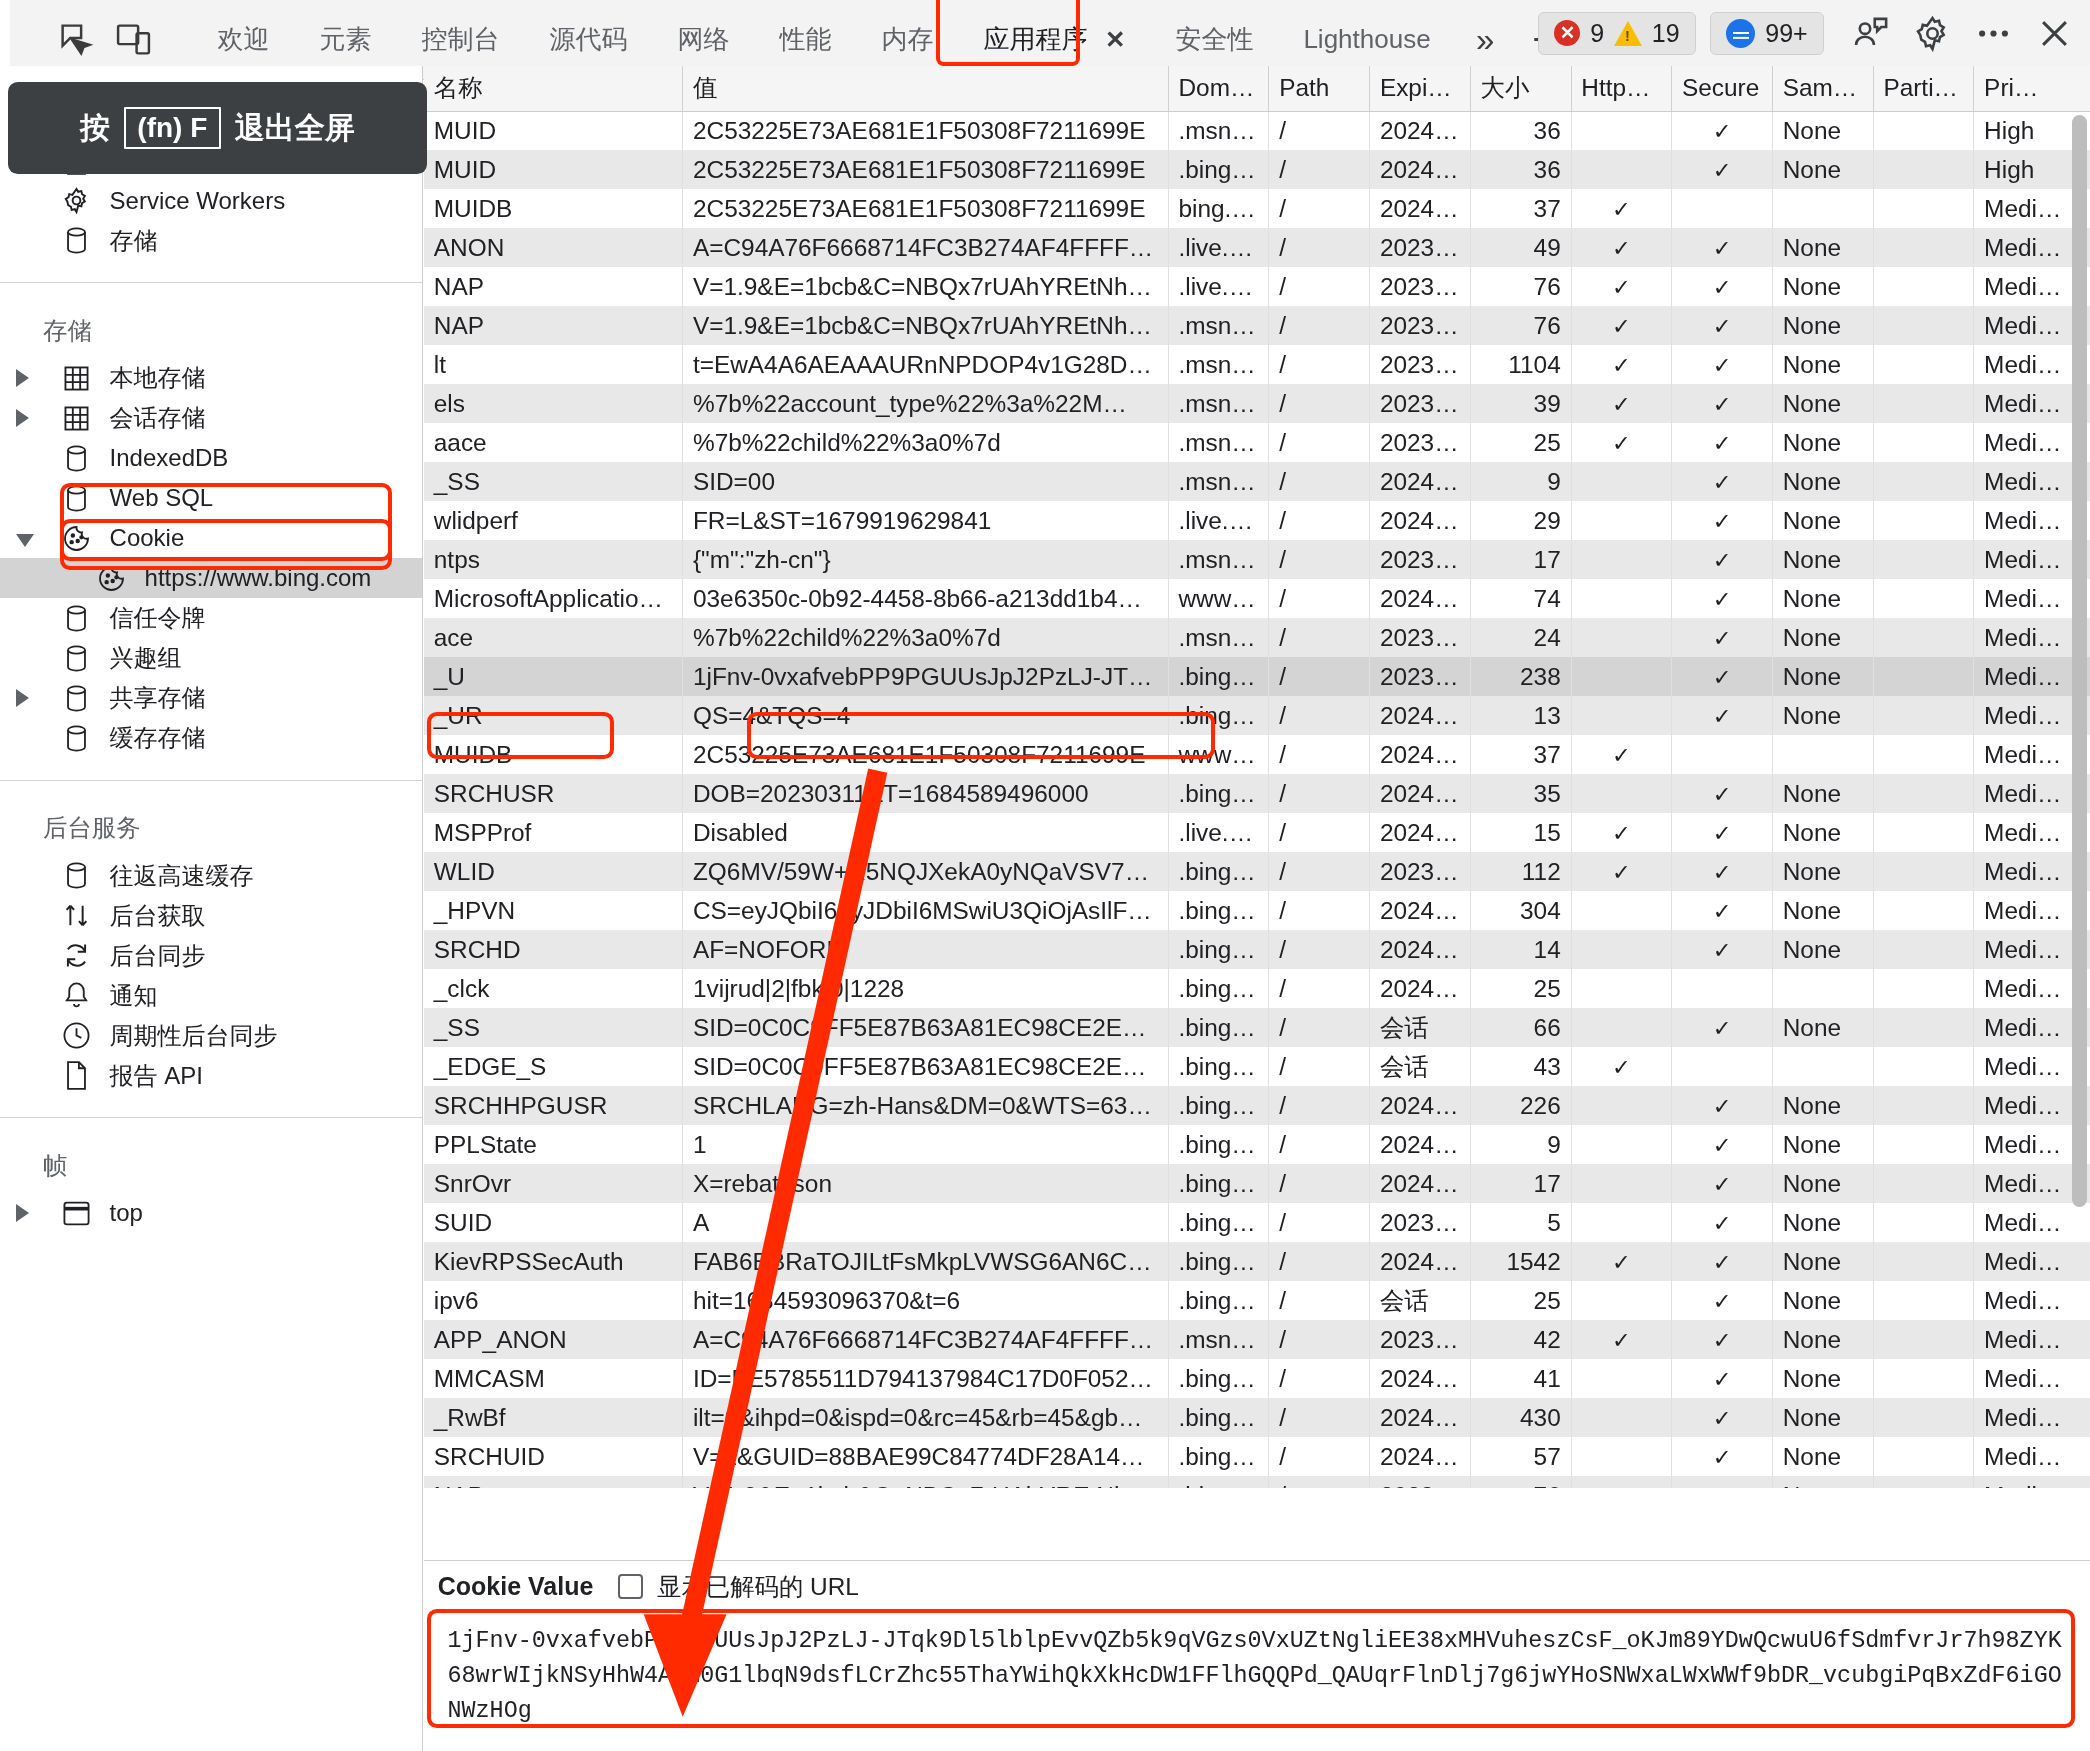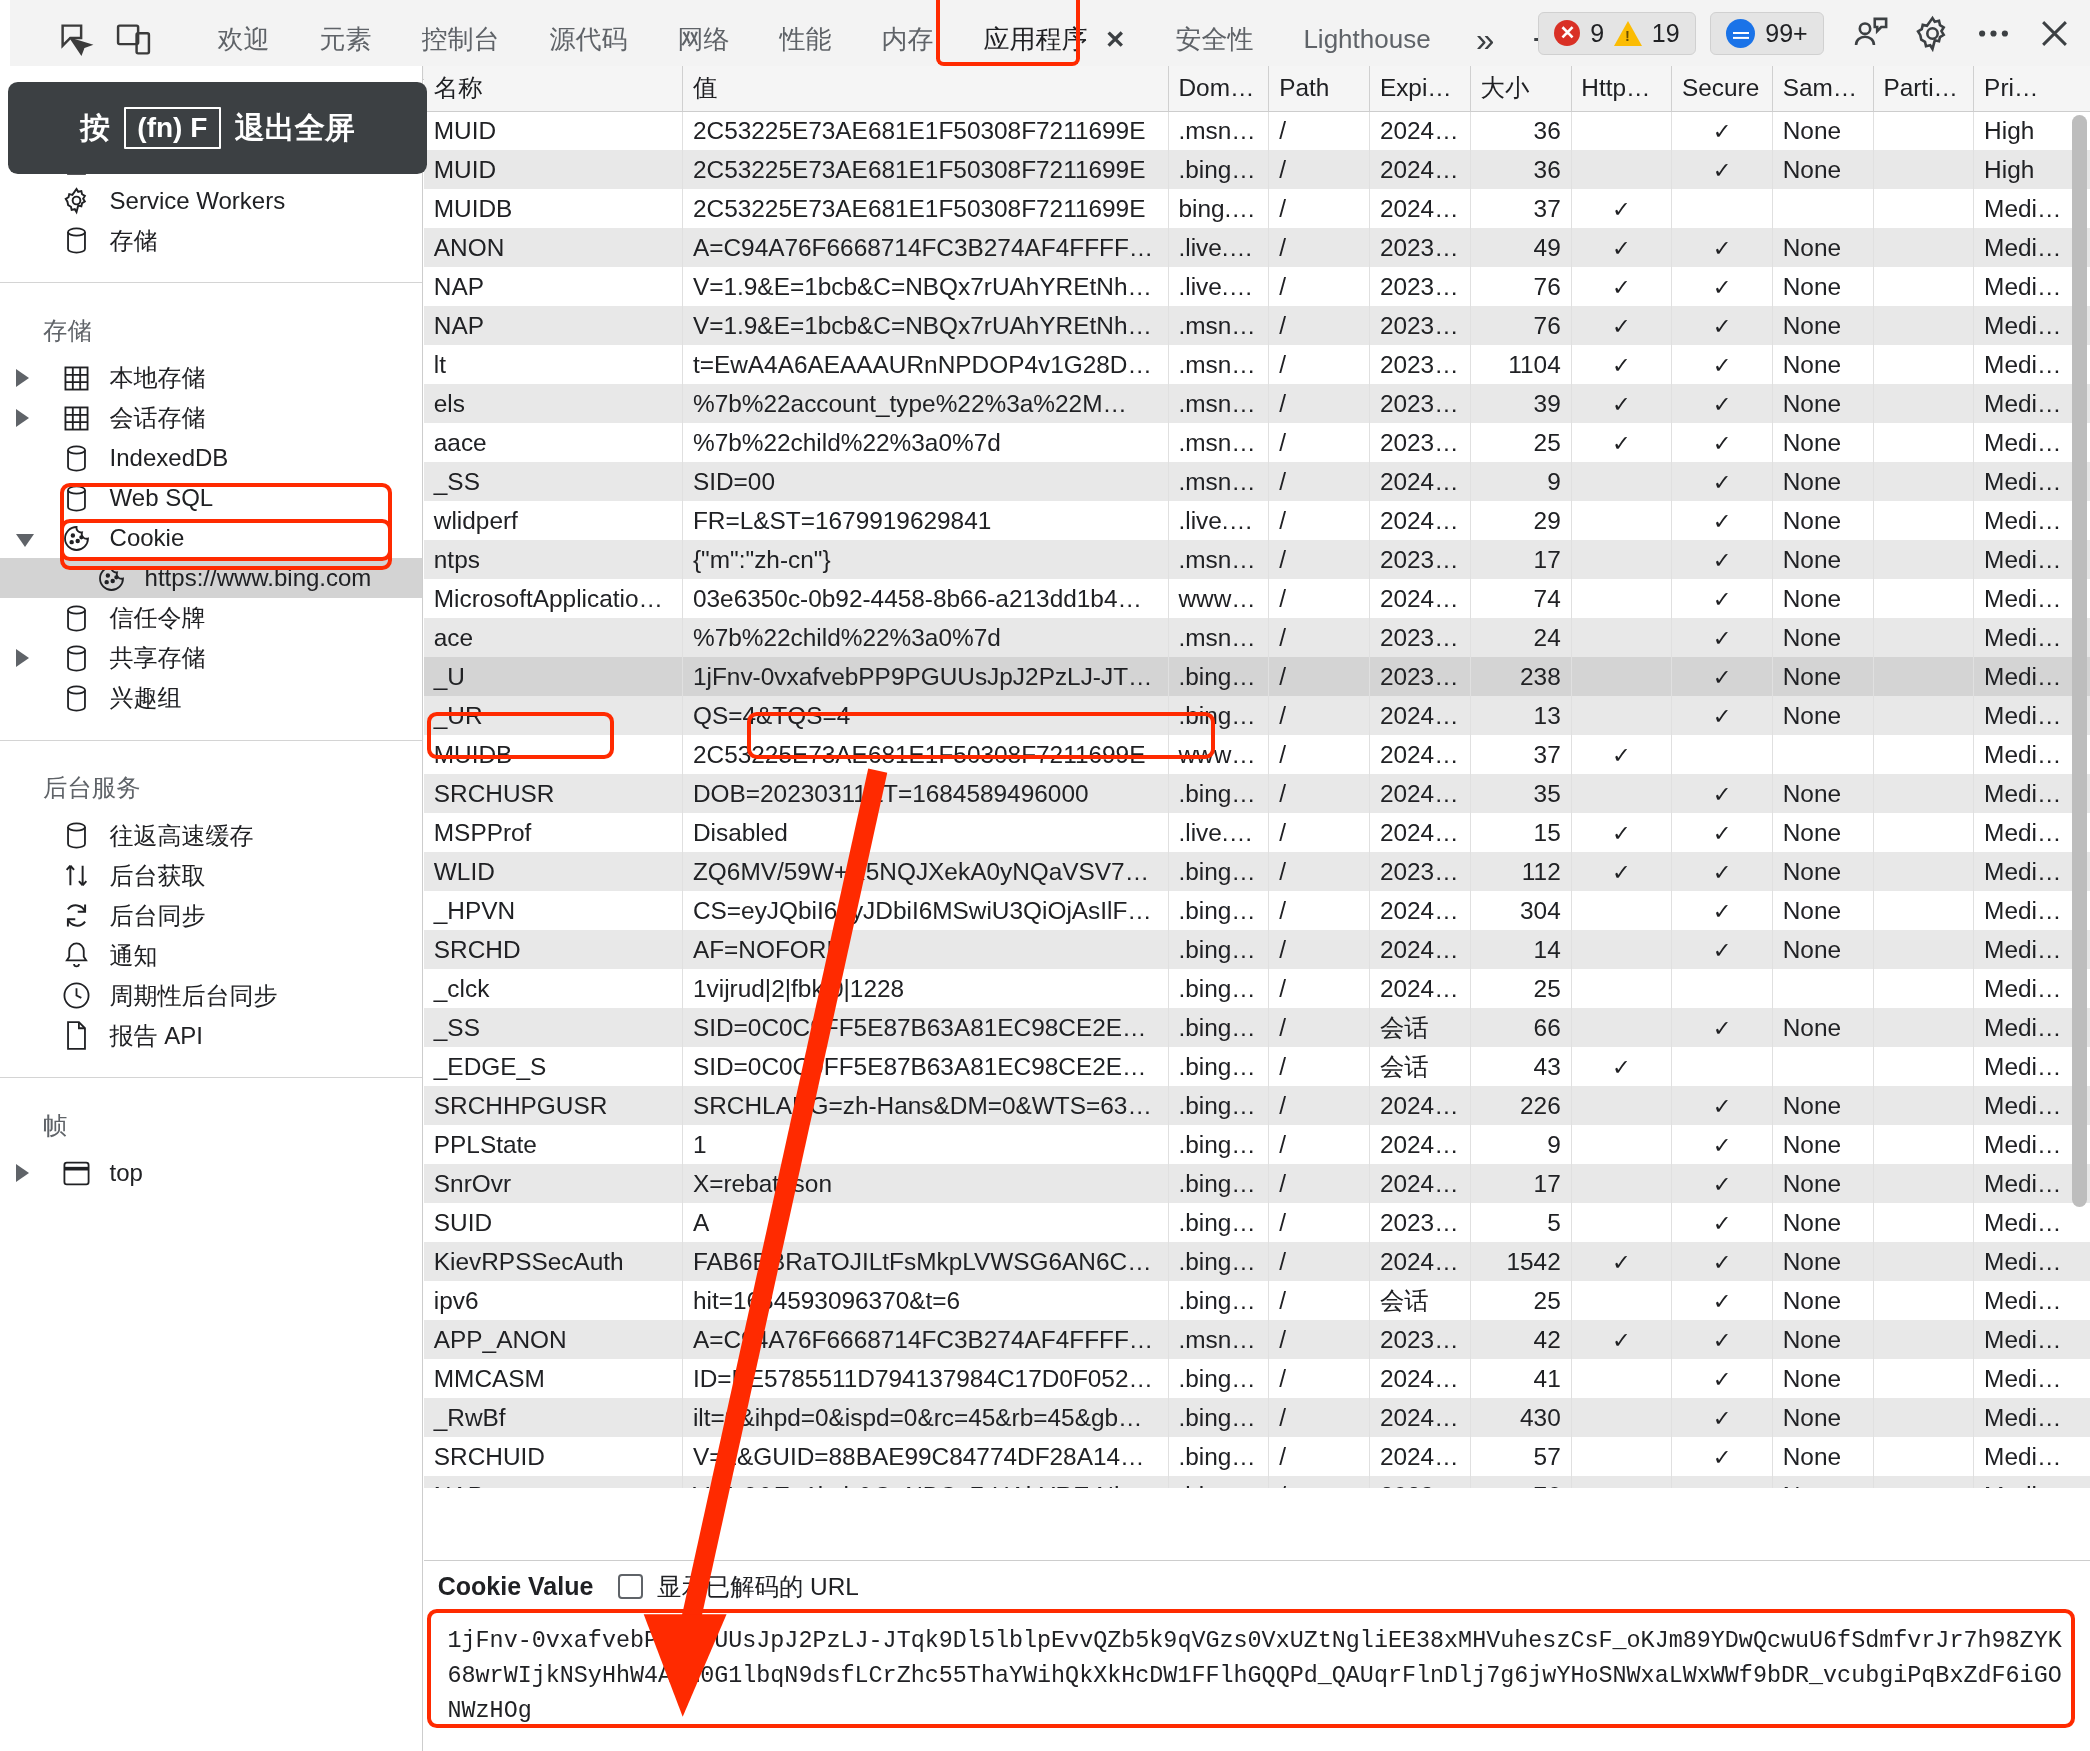--- a/index.html
+++ b/index.html
@@ -396,40 +396,49 @@
         <span class="sb-ico">
           <svg width="25" height="29" viewBox="0 0 20 24" fill="none" stroke="currentColor" stroke-width="1.5">
               <ellipse cx="10" cy="5" rx="7" ry="3"></ellipse>
               <path d="M3 5v14c0 1.7 3.1 3 7 3s7-1.3 7-3V5"></path>
             </svg>
         </span>
         <span class="sb-label">信任令牌</span>
       </div>
 
       <div class="sb-item">
-        <span class="sb-arrow"></span>
         <span class="sb-ico">
           <svg width="25" height="29" viewBox="0 0 20 24" fill="none" stroke="currentColor" stroke-width="1.5">
               <ellipse cx="10" cy="5" rx="7" ry="3"></ellipse>
               <path d="M3 5v14c0 1.7 3.1 3 7 3s7-1.3 7-3V5"></path>
             </svg>
         </span>
-        <span class="sb-label">共享存储</span>
-      </div>
-
-      <div class="sb-item">
+        <span class="sb-label">兴趣组</span>
+      </div>
+
+      <div class="sb-item">
+        <span class="sb-arrow"></span>
         <span class="sb-ico">
           <svg width="25" height="29" viewBox="0 0 20 24" fill="none" stroke="currentColor" stroke-width="1.5">
               <ellipse cx="10" cy="5" rx="7" ry="3"></ellipse>
               <path d="M3 5v14c0 1.7 3.1 3 7 3s7-1.3 7-3V5"></path>
             </svg>
         </span>
-        <span class="sb-label">兴趣组</span>
-      </div>
-
+        <span class="sb-label">共享存储</span>
+      </div>
+
+      <div class="sb-item">
+        <span class="sb-ico">
+          <svg width="25" height="29" viewBox="0 0 20 24" fill="none" stroke="currentColor" stroke-width="1.5">
+              <ellipse cx="10" cy="5" rx="7" ry="3"></ellipse>
+              <path d="M3 5v14c0 1.7 3.1 3 7 3s7-1.3 7-3V5"></path>
+            </svg>
+        </span>
+        <span class="sb-label">缓存存储</span>
+      </div>
     </div>
 
     <div class="sb-group">
       <div class="sb-title">后台服务</div>
 
       <div class="sb-item">
         <span class="sb-ico">
           <svg width="25" height="29" viewBox="0 0 20 24" fill="none" stroke="currentColor" stroke-width="1.5">
               <ellipse cx="10" cy="5" rx="7" ry="3"></ellipse>
               <path d="M3 5v14c0 1.7 3.1 3 7 3s7-1.3 7-3V5"></path>

